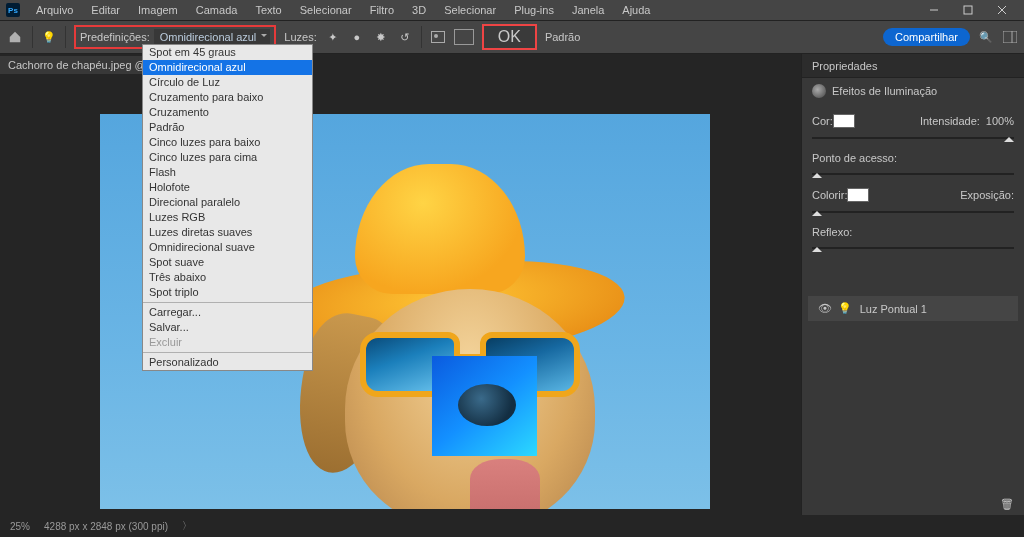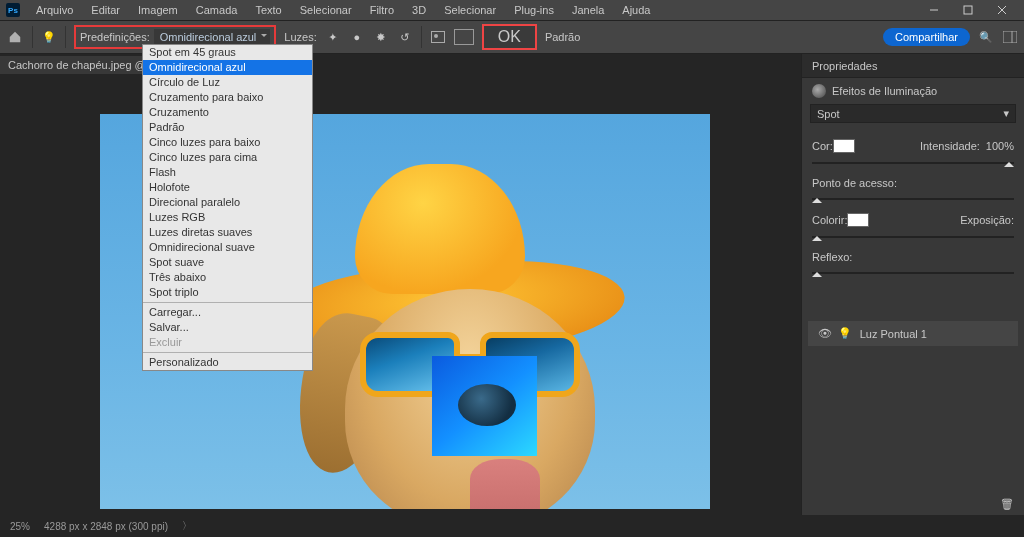--- a/index.html
+++ b/index.html
@@ -211,26 +211,20 @@
   </div>
 
   <div class="rpanel">
     <div class="ptab">Propriedades</div>
     <div class="psec">
       <div class="hl-title">
         <div class="hl-ico"></div>
         <span>Efeitos de Iluminação</span>
       </div>
     </div>
-    <div style="padding:0 8px 6px 8px">
-      <div class="dd-select">
-        <span>Spot</span>
-        <span>▾</span>
-      </div>
-    </div>
     <div class="psec">
       <div class="prow">
         <span>Cor:</span>
         <div class="sw"></div>
         <span style="flex:1"></span>
         <span>Intensidade:</span>
         <span style="margin-left:6px">100%</span>
       </div>
       <div class="sld">
           <div class="thumb" style="right:0"></div>

